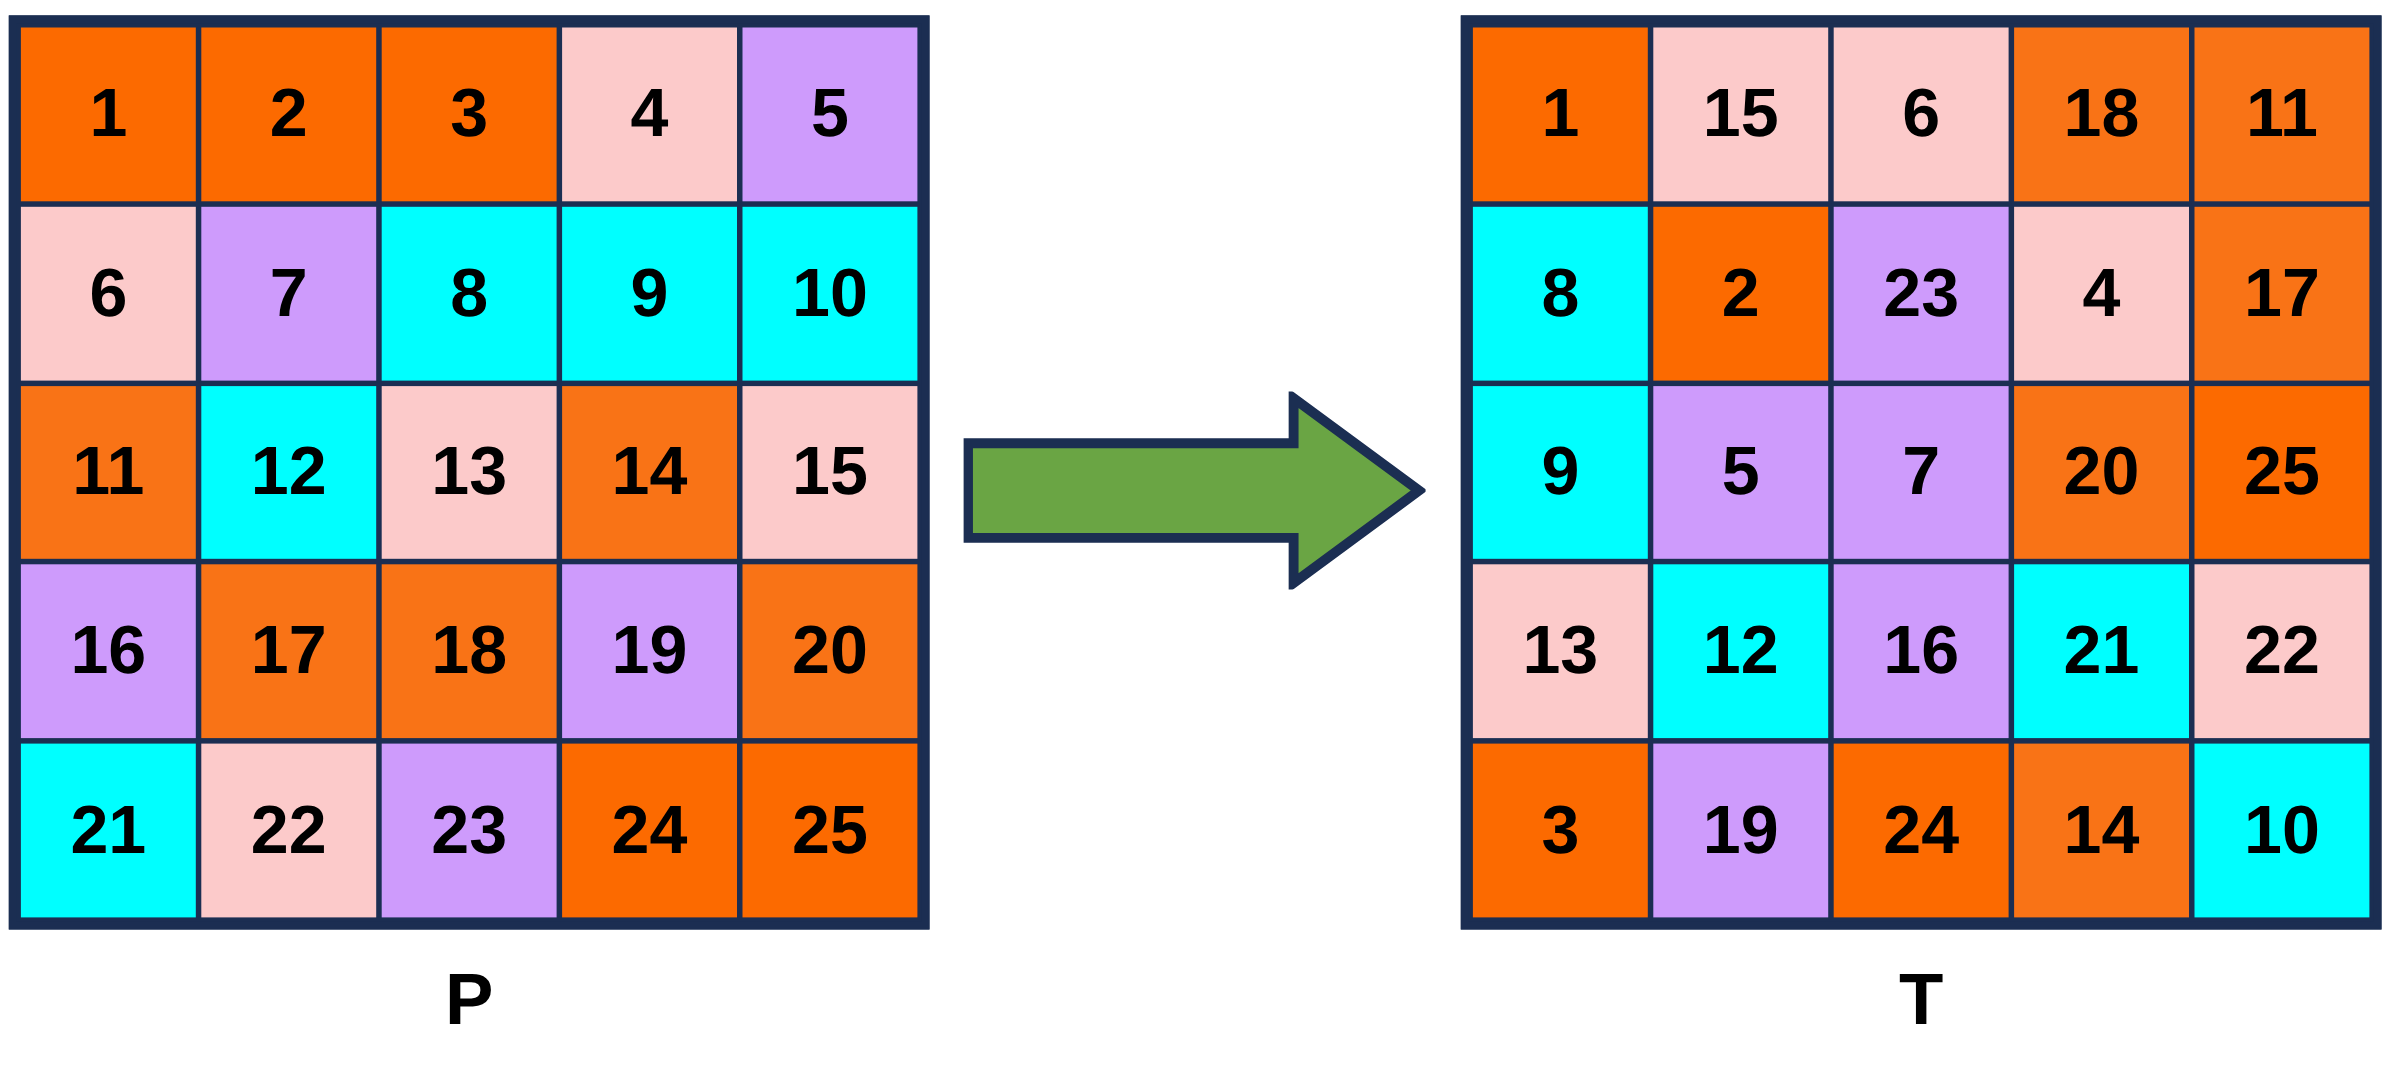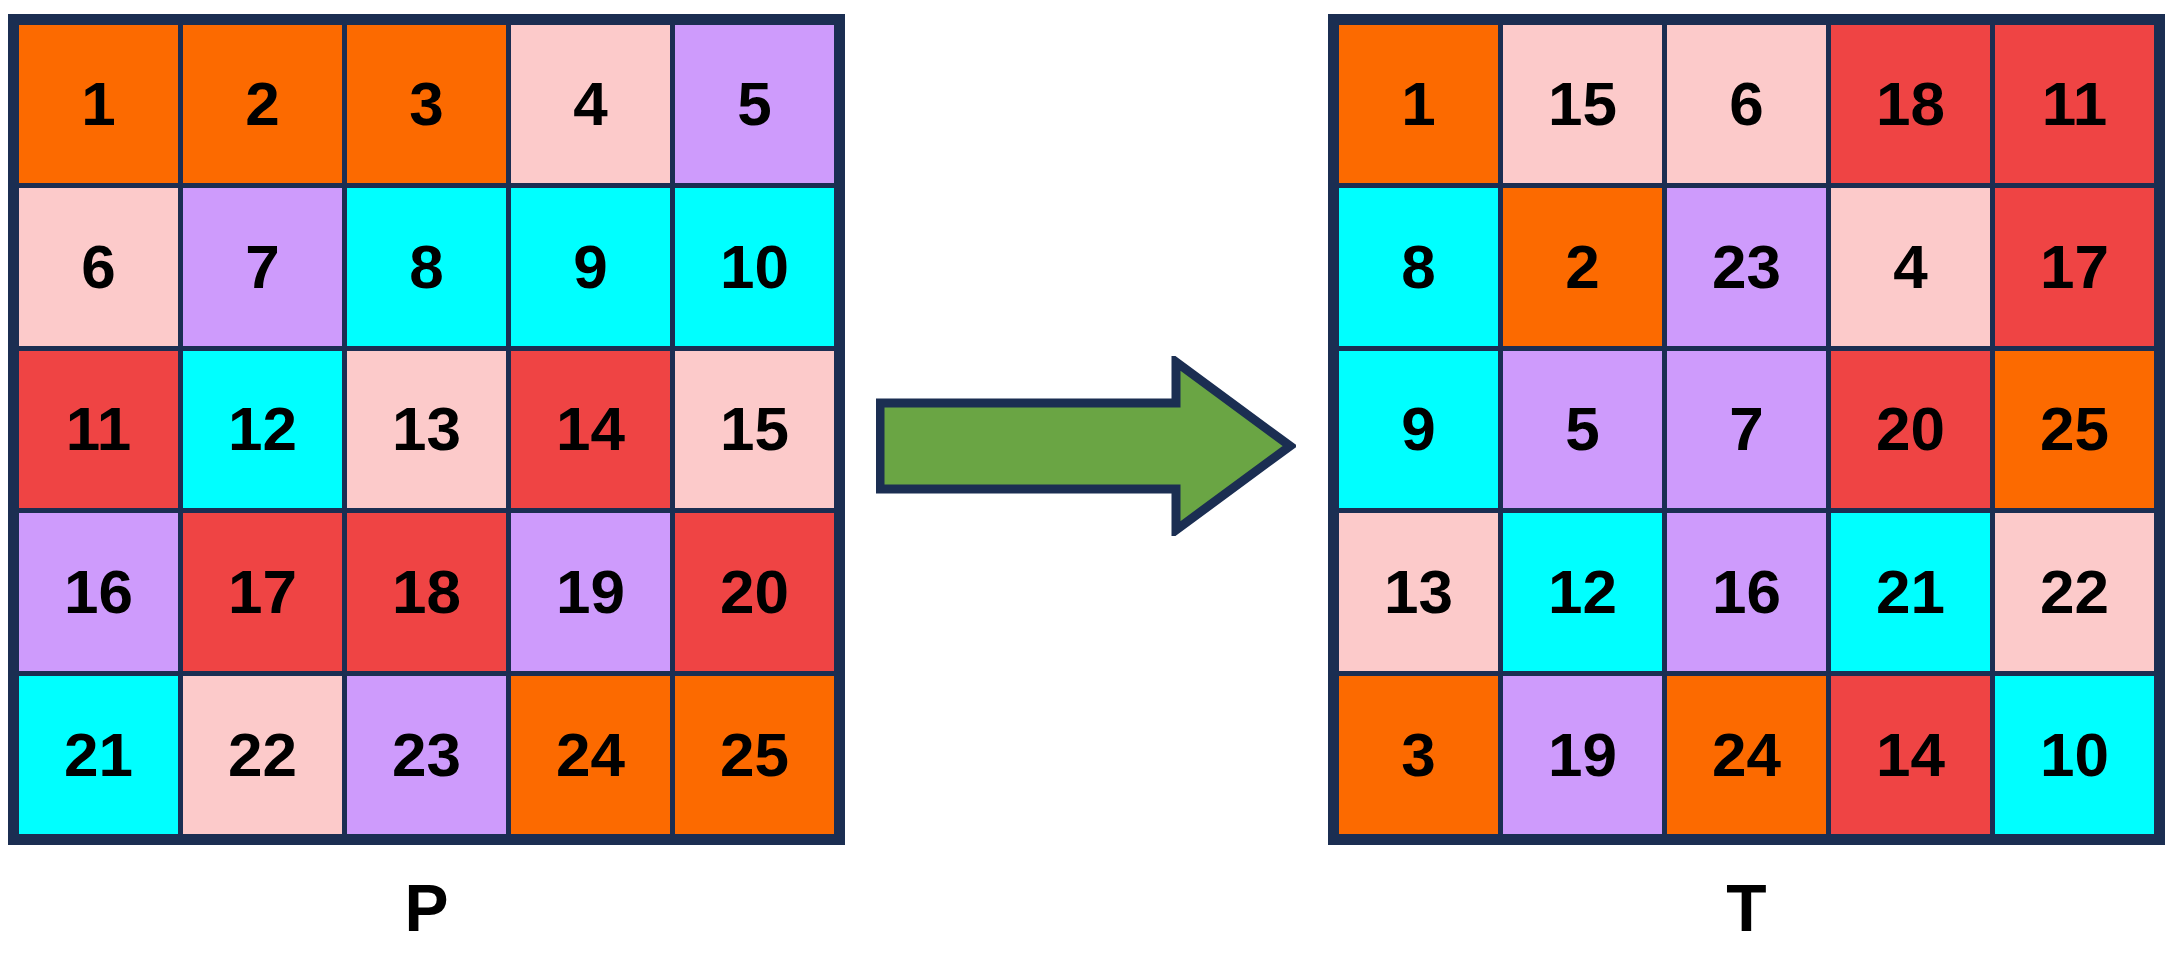--- a/index.html
+++ b/index.html
@@ -55,21 +55,21 @@
     line-height: 1;
     letter-spacing: 0px;
     user-select: none;
   }
 
   
   .c-orange { background: #fc6a00; }
   .c-pink   { background: #fccaca; }
   .c-purple { background: #ce9bfc; }
   .c-cyan   { background: #00ffff; }
-  .c-yellow { background: #ef4444; }
+  .c-yellow { background: #f97316; }
 
   .matrix-label {
     margin-top: 30px;
     font-size: 66px;
     font-weight: bold;
     color: #000000;
     line-height: 1;
     text-align: center;
     width: 837px;
     user-select: none;

